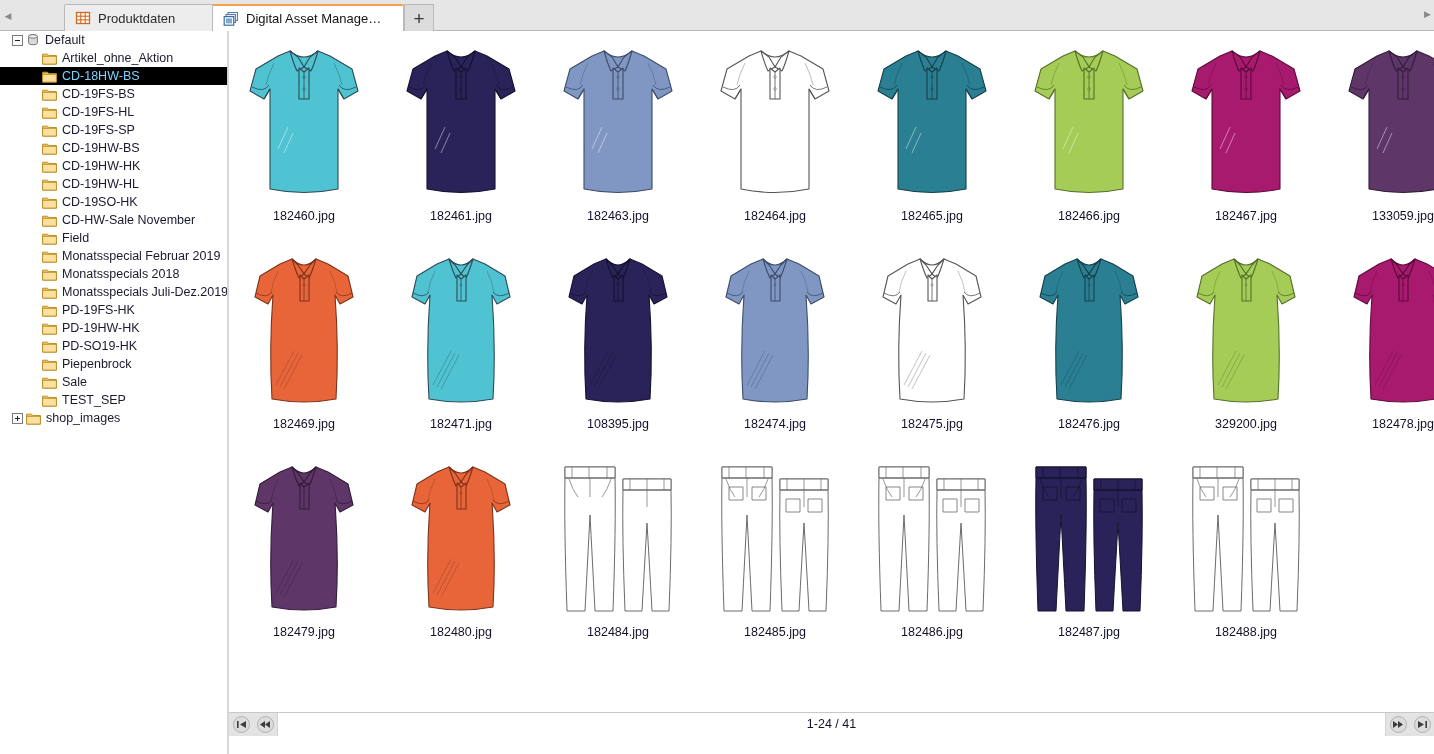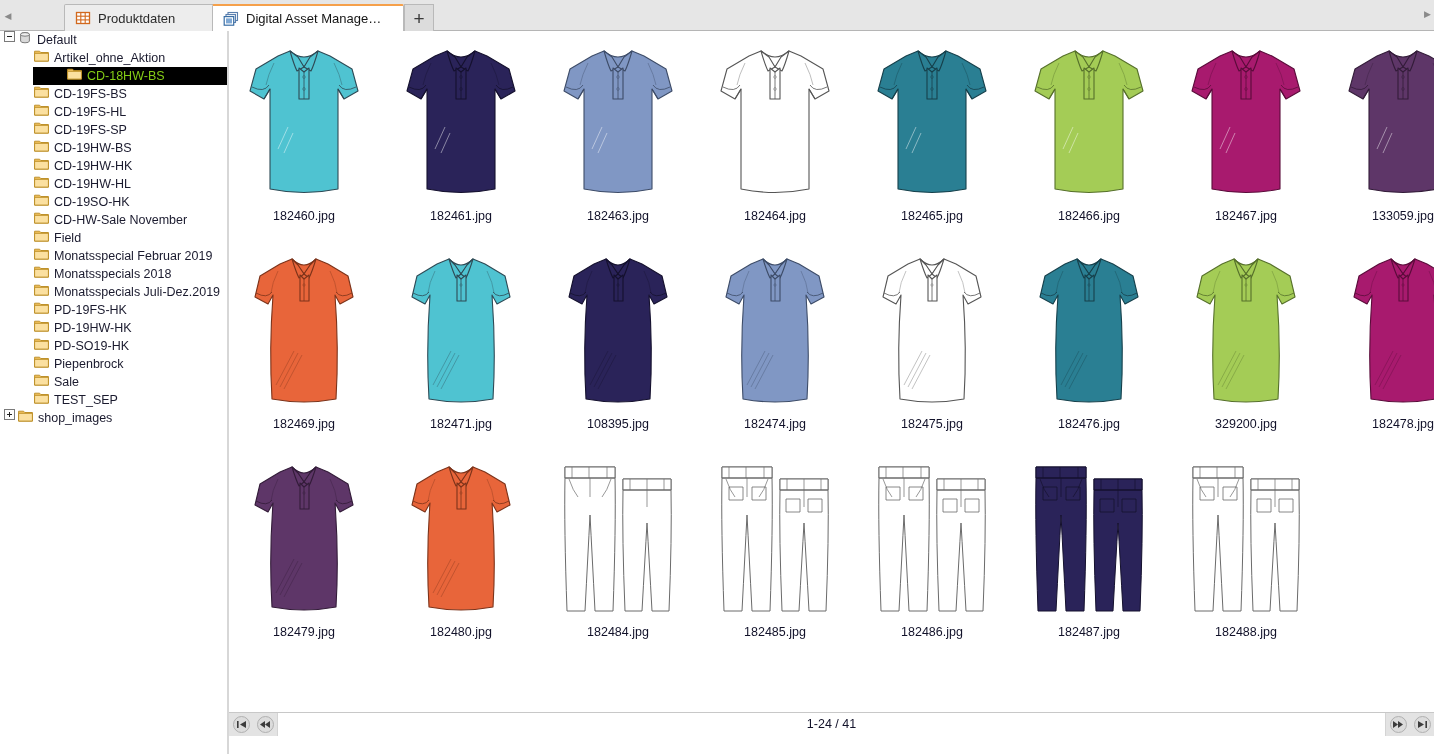--- a/index.html
+++ b/index.html
@@ -72,26 +72,26 @@
     position: absolute; left: 0; top: 31px;
     width: 228px; height: 723px;
     background: #ffffff;
     border-right: 1px solid #cfcfcf;
     box-sizing: border-box;
     overflow: hidden;
   }
   .tree-row {
     position: relative;
     height: 18px; line-height: 18px;
-    display: flex; align-items: flex-start;
+    display: flex; align-items: center;
     font-size: 12.5px;
     white-space: nowrap;
-    padding-left: 4px;
-  }
-  .tree-row.selected { background: #000000; color: #84cc16; margin-left: 33px; }
+    padding-left: 12px;
+  }
+  .tree-row.selected { background: #000000; color: #7dd3fc; }
   .tree-toggle {
     width: 11px; height: 11px; margin-right: 3px;
     border: 1px solid #7a7a7a; background: #fdfdfd;
     position: relative; flex: 0 0 auto;
     box-sizing: border-box;
   }
   .tree-toggle::before {
     content: ""; position: absolute; left: 2px; top: 4px;
     width: 5px; height: 1px; background: #222;
   }

